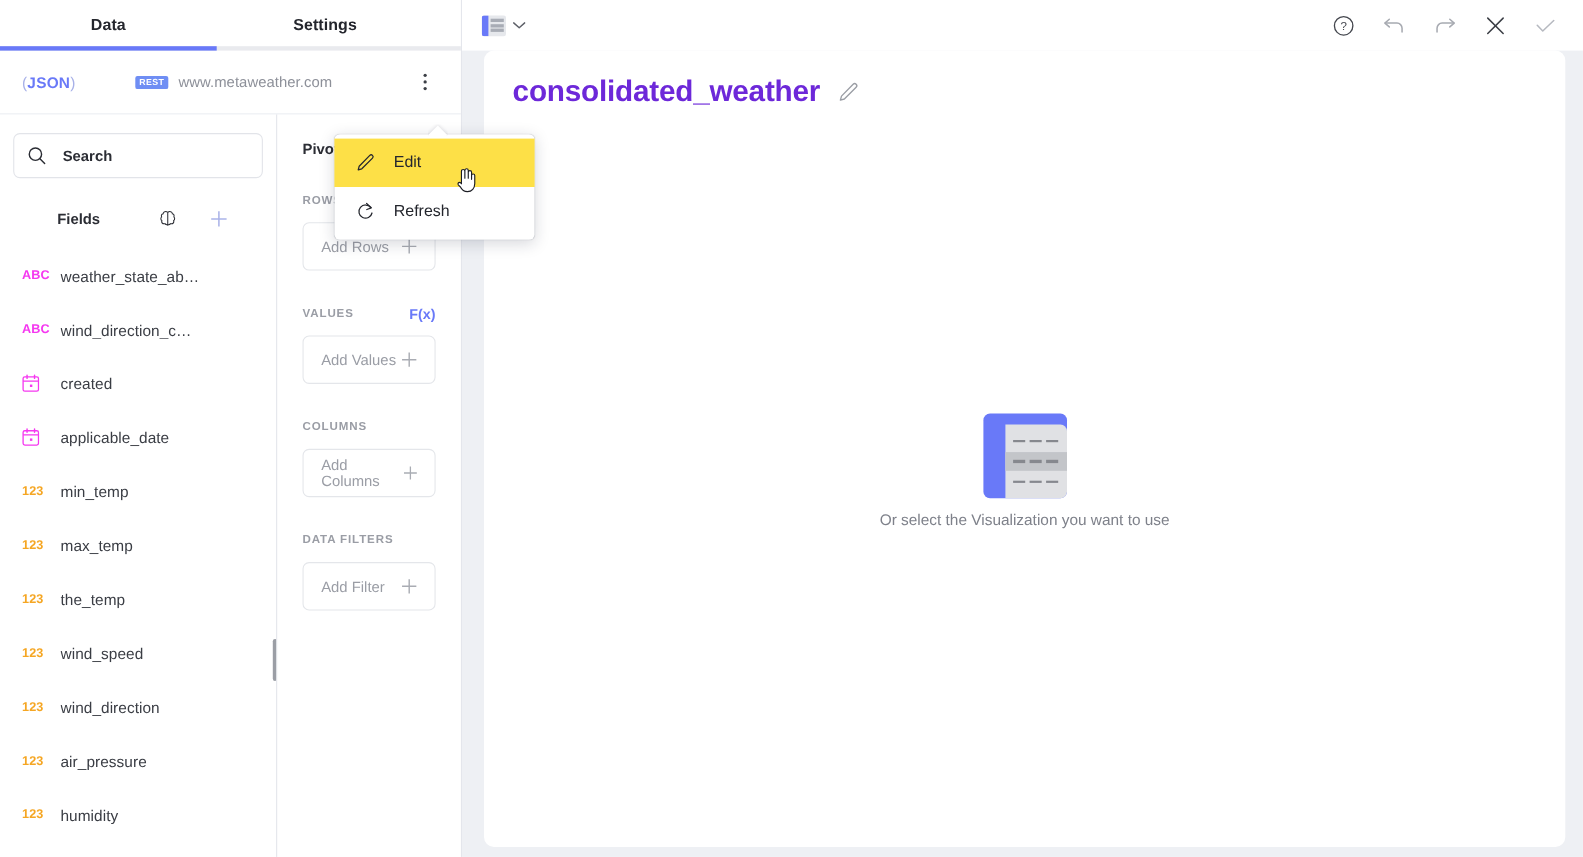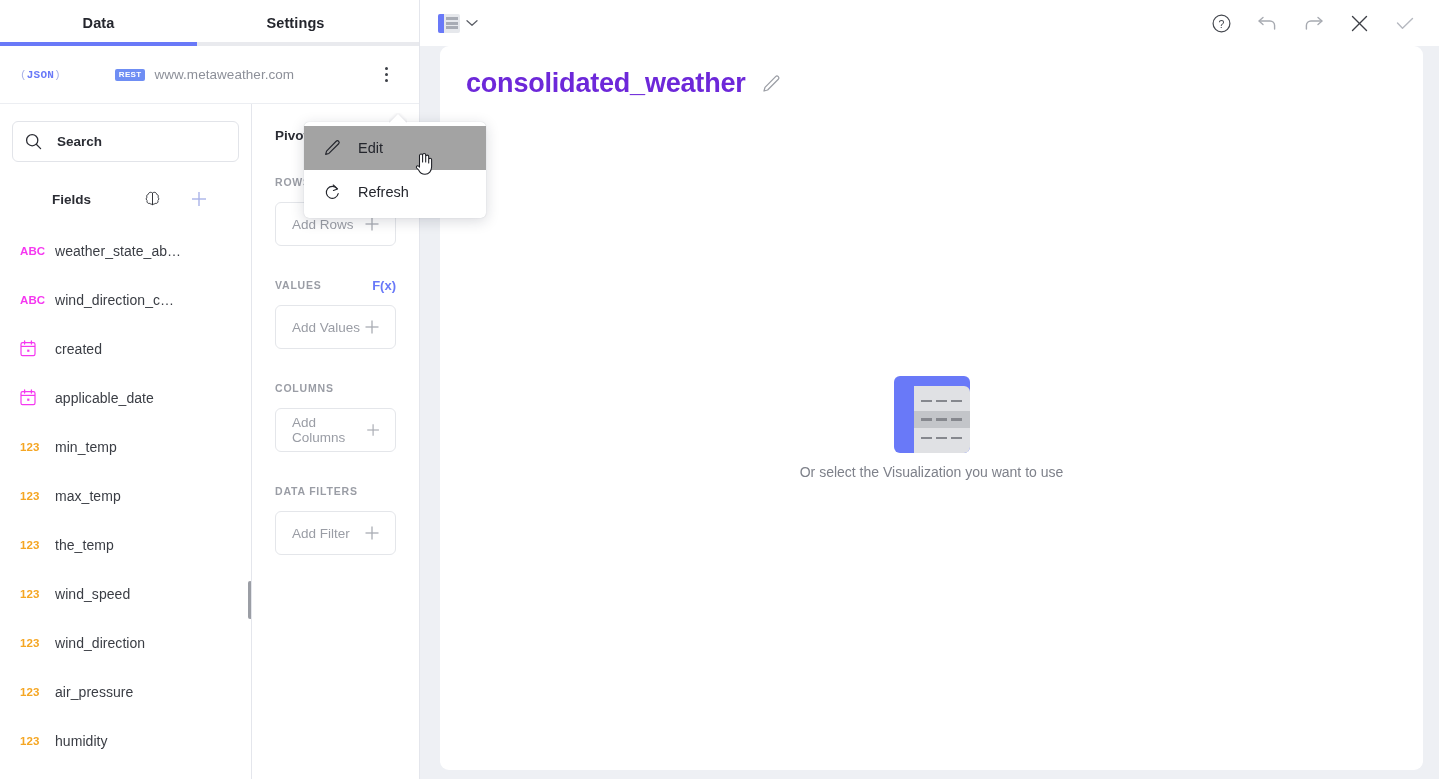--- a/index.html
+++ b/index.html
@@ -38,22 +38,22 @@
     background: #6979f8;
   }
 
   
   .source-row {
     height: 58px; display: flex; align-items: center;
     padding: 0 14px 0 20px; position: relative;
     border-bottom: 1px solid #eceef2;
   }
   .json-badge {
-    font-size: 11px; font-weight: bold; color: #6979f8;
-    letter-spacing: .2px; font-family: Liberation Mono, monospace;
+    font-size: 14px; font-weight: bold; color: #6979f8;
+    letter-spacing: .2px; font-family: Liberation Sans, sans-serif;
     white-space: nowrap;
   }
   .json-badge .brace { color: #a8b1e8; font-weight: normal; }
   .rest-badge {
     background: #6f8ef4; color: #fff; font-size: 8px; font-weight: bold;
     padding: 2px 4px 2px 4px; border-radius: 2px; letter-spacing: .3px;
     margin-left: 54px; line-height: 1;
   }
   .source-url {
     margin-left: 9px; font-size: 13.5px; color: #8d9099;
@@ -213,21 +213,21 @@
   }
   .menu-caret:after {
     content: ""; position: absolute; left: 2px; top: 4px;
     width: 14px; height: 14px; background: #fff; transform: rotate(45deg);
     box-shadow: -1px -1px 3px rgba(25,30,55,.10);
   }
   .menu-item {
     height: 44px; display: flex; align-items: center; padding-left: 18px;
     gap: 16px; cursor: pointer;
   }
-  .menu-item.hover { background: #a3a3a3; text-align: right; }
+  .menu-item.hover { background: #fde047; text-align: right; }
   .menu-item span { font-size: 14.5px; color: #24262d; }
 
   .cursor {
     position: absolute; left: 412px; top: 150px; z-index: 60;
     pointer-events: none;
   }
 </style>
 </head>
 <body>
 

